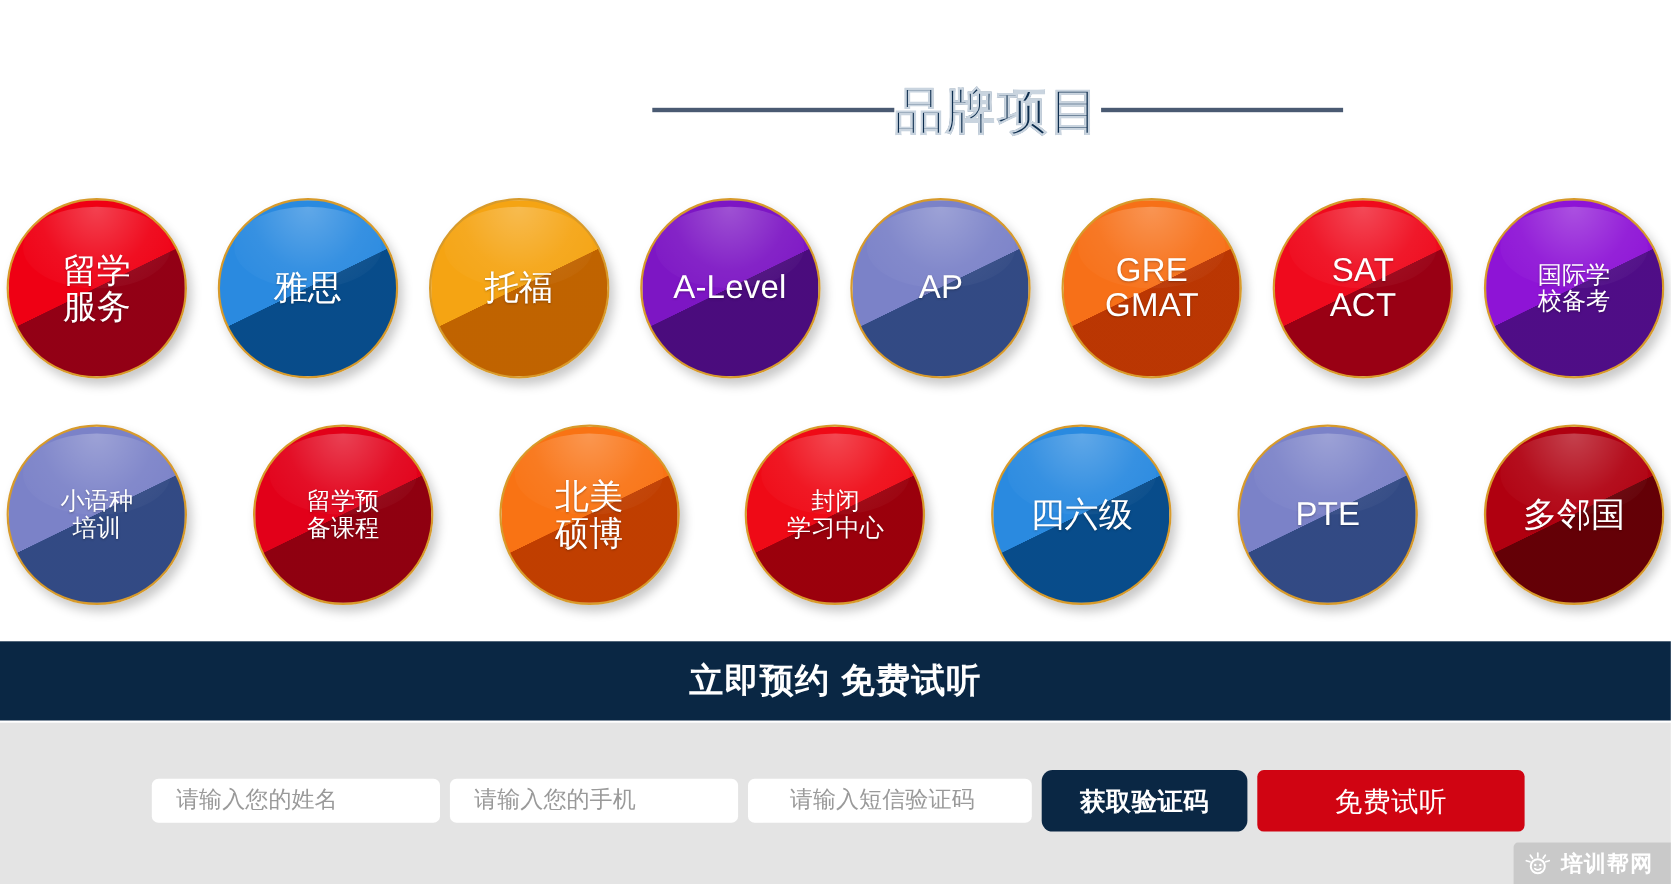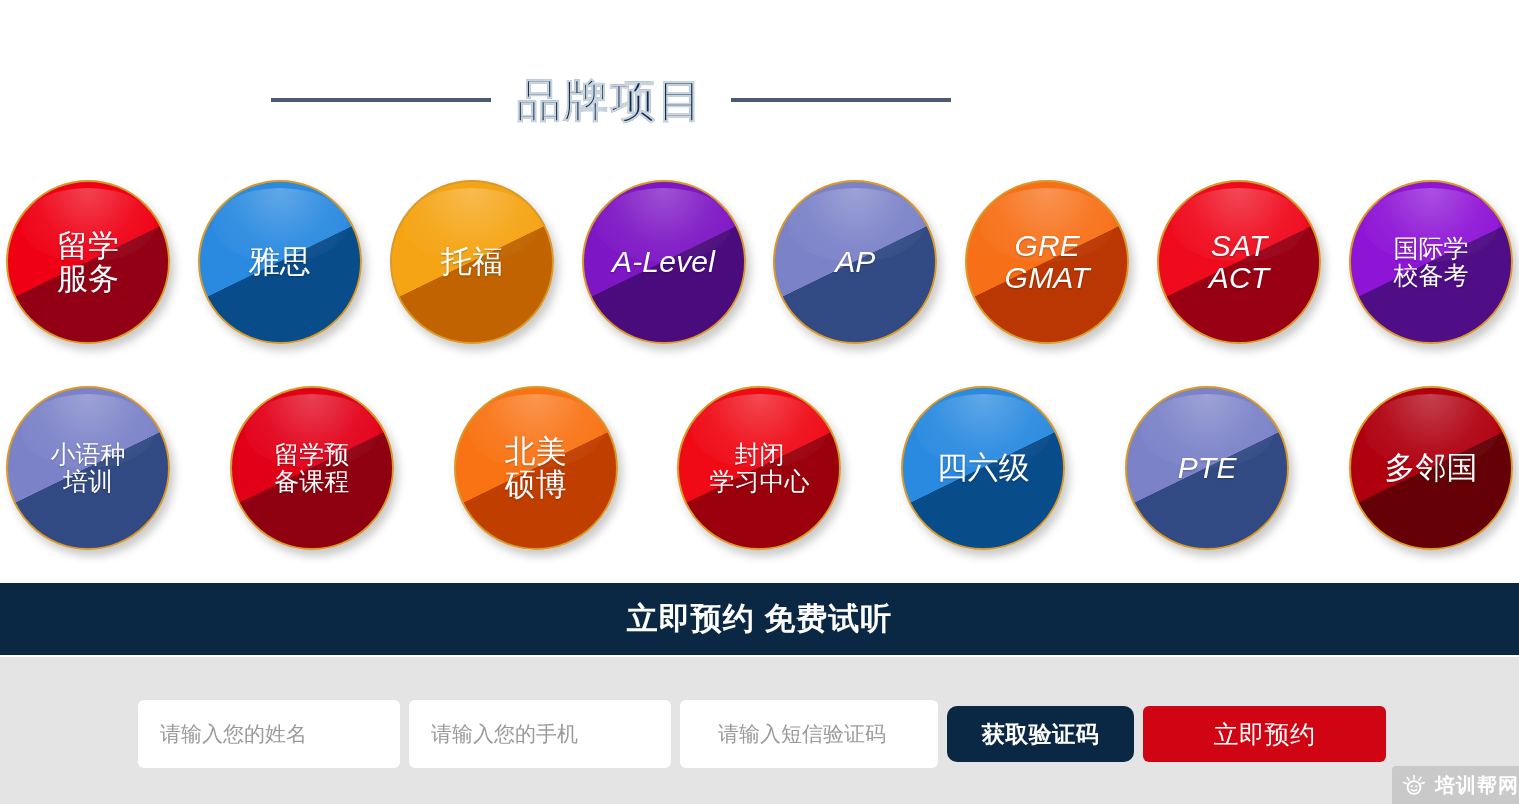--- a/index.html
+++ b/index.html
@@ -19,22 +19,21 @@
 
   
   .title-row {
     position: absolute;
     top: 62px;
     left: 0;
     width: 1221px;
     height: 76px;
     display: flex;
     align-items: center;
-    justify-content: center;
-    gap: 26px;
+    justify-content: flex-end;
   }
   .title-rule {
     width: 220px;
     height: 4px;
     background: #4a5a72;
   }
   .page-title {
     font-size: 45px;
     font-weight: bold;
     color: #0d2d4e;
@@ -106,22 +105,22 @@
     z-index: 3;
     color: #ffffff;
     font-size: 31px;
     font-weight: 400;
     line-height: 1.08;
     text-align: center;
     white-space: pre-line;
     text-shadow: 0 1px 2px rgba(0,0,0,0.28);
     padding: 0 6px;
   }
-  .bubble-label.latin { font-size: 30px; letter-spacing: 0.2px; font-style: italic; }
-  .bubble-label.small { font-size: 25px; }
+  .bubble-label.latin { font-size: 30px; letter-spacing: 0.2px; }
+  .bubble-label.small { font-size: 22px; }
 
   
   .cta-banner {
     position: absolute;
     left: 0;
     top: 583px;
     width: 1519px;
     height: 72px;
     background: #0a2744;
     display: flex;
@@ -147,21 +146,21 @@
   .form-inner {
     position: absolute;
     left: 138px;
     top: 43px;
     display: flex;
     align-items: center;
     gap: 9px;
   }
   .field {
     width: 262px;
-    height: 68px;
+    height: 40px;
     background: #ffffff;
     border: none;
     border-radius: 6px;
     padding: 0 22px;
     font-size: 21px;
     color: #3b3b3b;
     font-family: "Liberation Sans", "DejaVu Sans", sans-serif;
     outline: none;
   }
   .field::placeholder { color: #9a9a9a; }
@@ -179,21 +178,21 @@
   }
   .btn-code { width: 187px; background: #0a2744; }
   .btn-submit { width: 243px; background: #d00412; font-weight: normal; font-size: 25px; }
 
   
   .watermark {
     position: absolute;
     right: 0px;
     bottom: 0px;
     height: 38px;
-    padding: 0 0 0 10px;
+    padding: 0 16px 0 10px;
     background: #c9c9c9;
     border-radius: 4px 0 0 0;
     display: flex;
     align-items: center;
     gap: 9px;
   }
   .watermark-text {
     color: #ffffff;
     font-size: 20px;
     font-weight: bold;
@@ -276,21 +275,21 @@
   <div class="cta-banner" style="background: rgb(10, 39, 68); text-align: center;">
     <span class="cta-banner-text">立即预约 免费试听</span>
   </div>
 
   <div class="form-strip">
     <div class="form-inner">
       <input class="field" type="text" placeholder="请输入您的姓名" style="">
       <input class="field" type="text" placeholder="请输入您的手机" style="">
       <input class="field code" type="text" placeholder="请输入短信验证码" style="">
       <button class="btn btn-code" style="background: rgb(10, 39, 68); border-radius: 10px;">获取验证码</button>
-      <button class="btn btn-submit" style="background: rgb(208, 4, 18);">立即预约</button>
+      <button class="btn btn-submit" style="background: rgb(208, 4, 18);">免费试听</button>
     </div>
   </div>
 
   <div class="watermark">
     <span>
       <svg class="sun-icon" width="24" height="22" viewBox="0 0 24 22" aria-hidden="true">
         <g stroke="#ffffff" stroke-width="1.6" stroke-linecap="round">
           <line x1="12" y1="1.5" x2="12" y2="5"></line>
           <line x1="5.2" y1="3.4" x2="7.1" y2="6.2"></line>
           <line x1="18.8" y1="3.4" x2="16.9" y2="6.2"></line>

